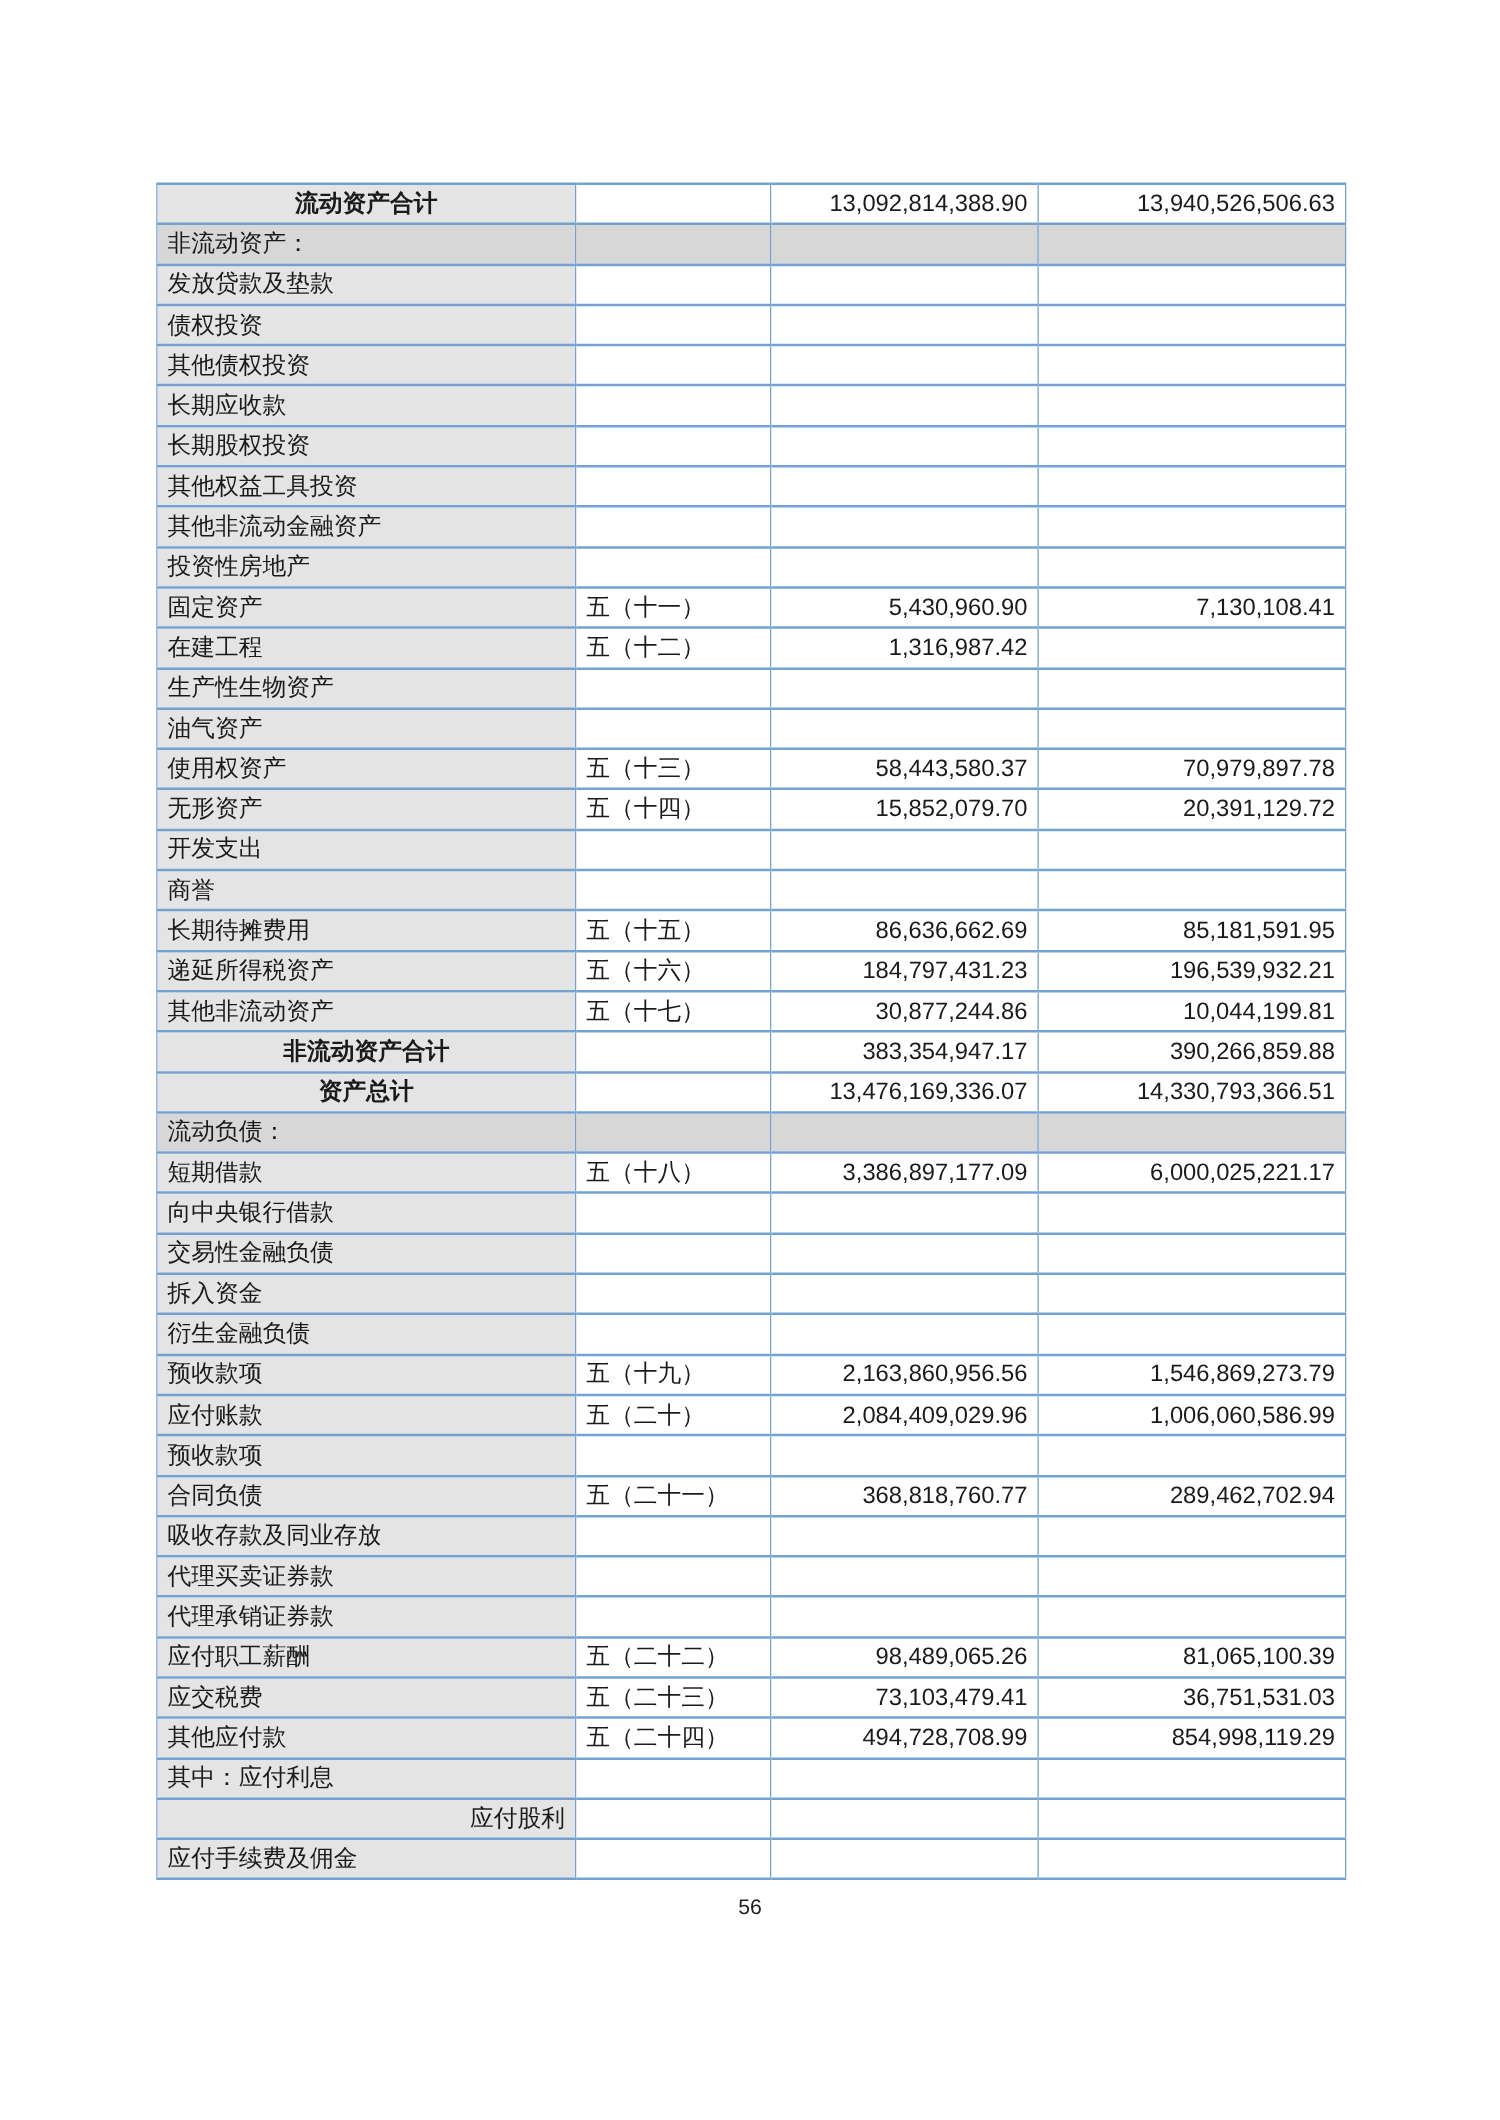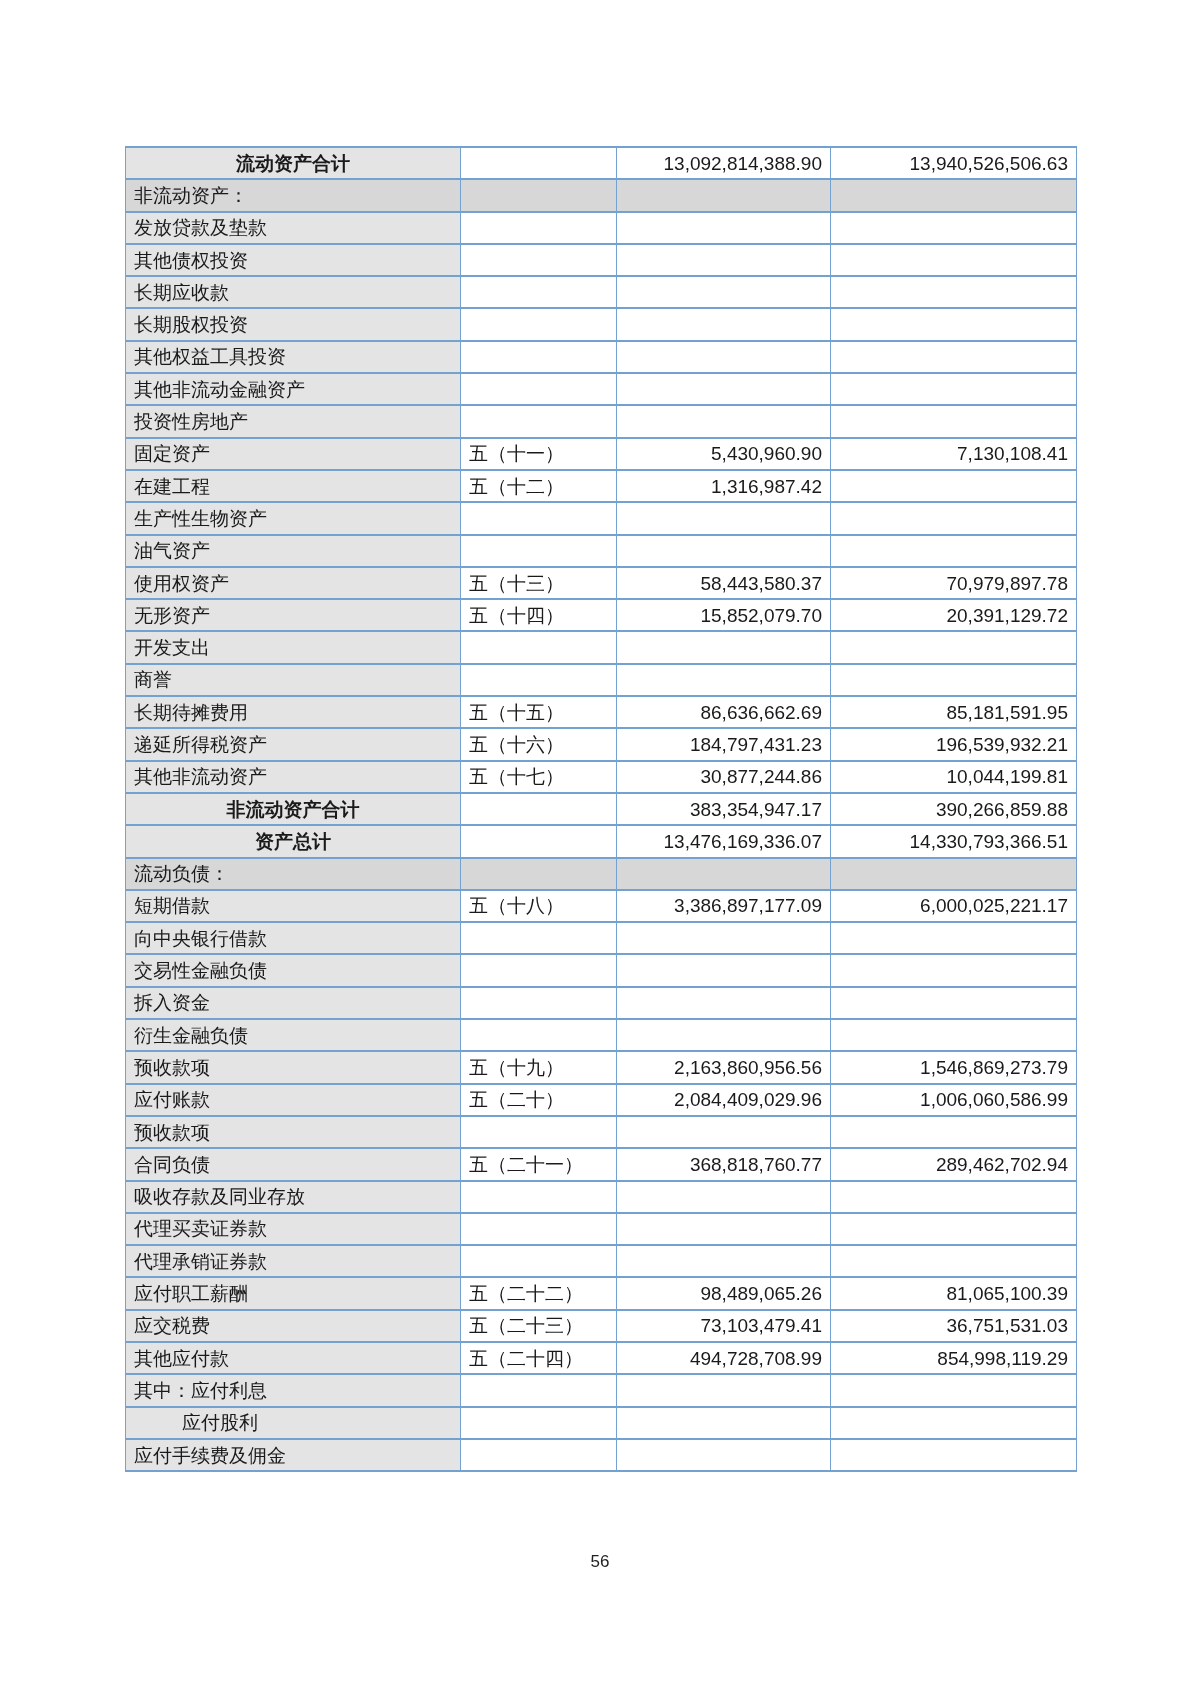--- a/index.html
+++ b/index.html
@@ -56,24 +56,25 @@
     font-weight: bold;
   }
   tr.section td {
     background: #d7d7d7;
   }
   tr.section td.label {
     font-weight: normal;
   }
   tr.indent td.label {
     padding-left: 56px;
+    text-align: right;
   }
   .footer {
     position: absolute;
-    top: 1552px;
+    top: 1516px;
     left: 0;
     width: 1200px;
     text-align: center;
     font-family: "Liberation Sans", sans-serif;
     font-size: 17px;
     color: #222222;
   }
 </style>
 </head>
 <body>
@@ -99,20 +100,26 @@
           <td class="num"></td>
           <td class="num"></td>
         </tr>
         <tr class="item">
           <td class="label">发放贷款及垫款</td>
           <td class="note"></td>
           <td class="num"></td>
           <td class="num"></td>
         </tr>
         <tr class="item">
+          <td class="label">债权投资</td>
+          <td class="note"></td>
+          <td class="num"></td>
+          <td class="num"></td>
+        </tr>
+        <tr class="item">
           <td class="label">其他债权投资</td>
           <td class="note"></td>
           <td class="num"></td>
           <td class="num"></td>
         </tr>
         <tr class="item">
           <td class="label">长期应收款</td>
           <td class="note"></td>
           <td class="num"></td>
           <td class="num"></td>

